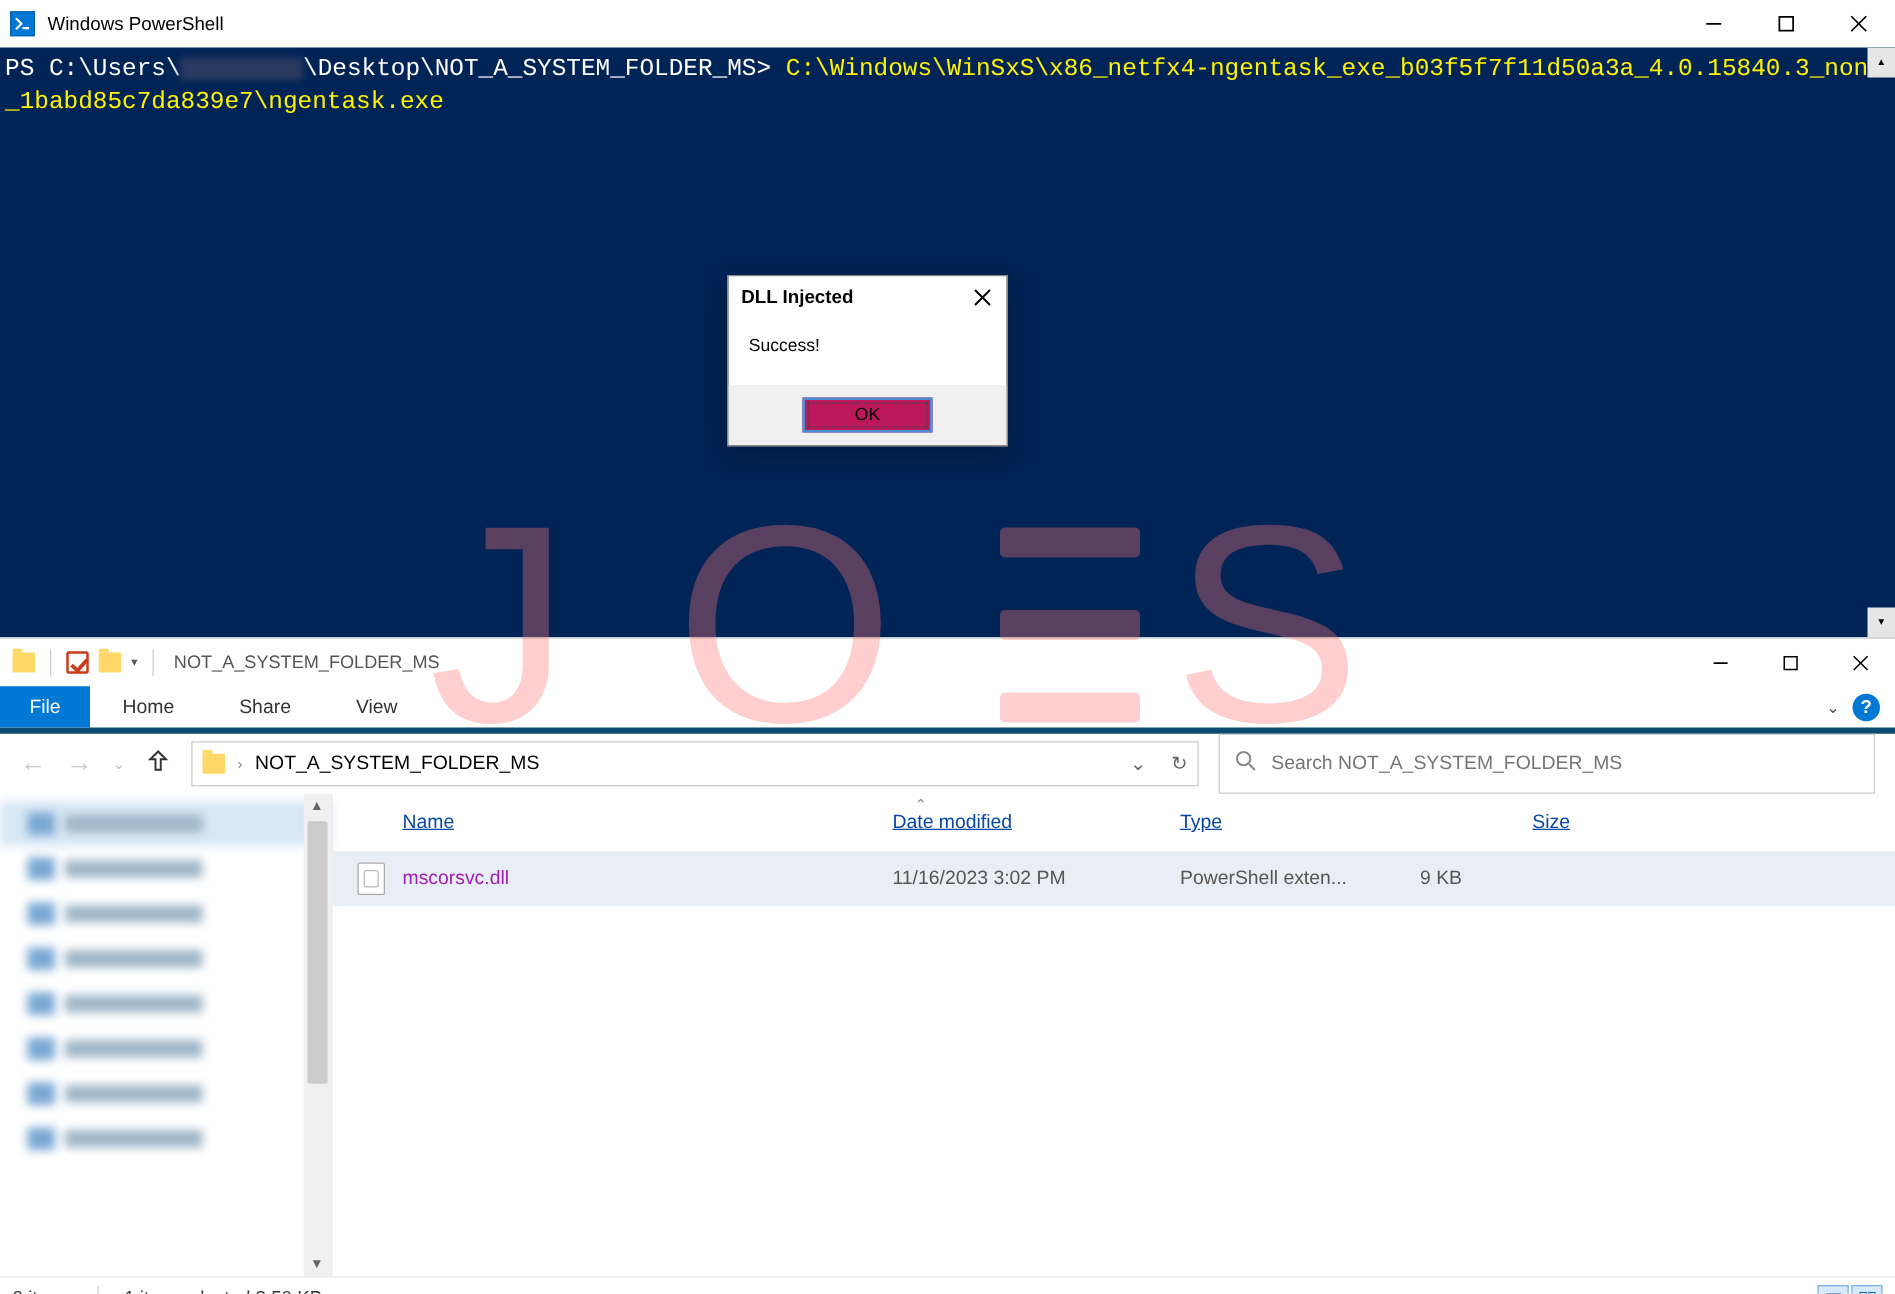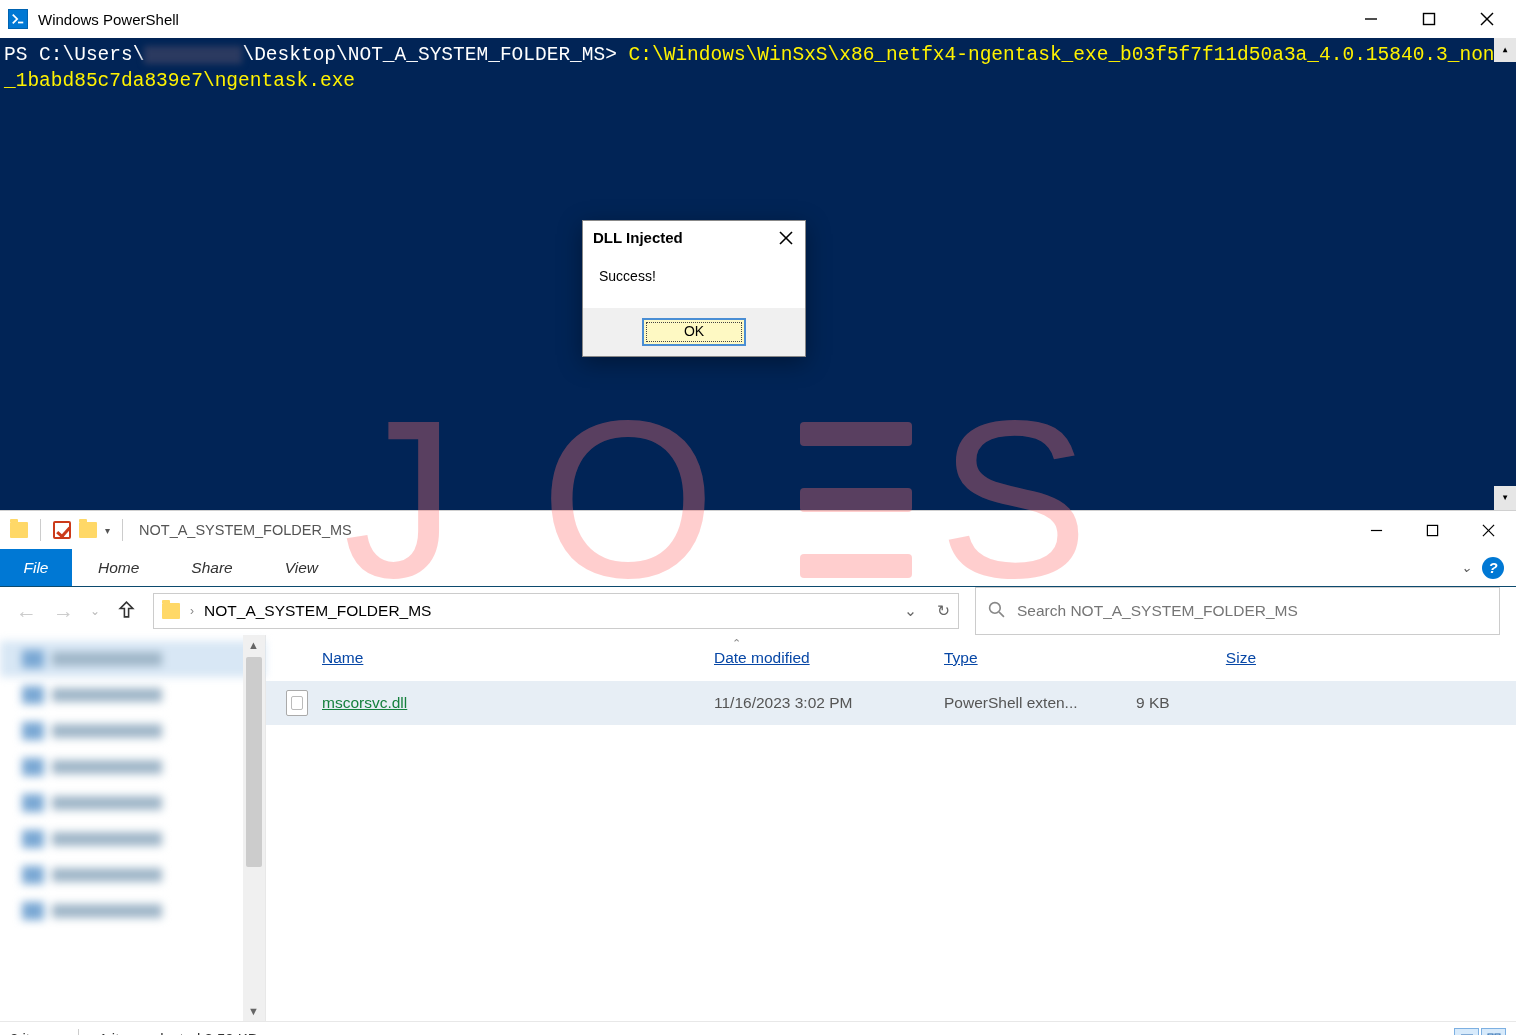--- a/index.html
+++ b/index.html
@@ -107,21 +107,21 @@
 }
 .dialog-footer {
   background: #f0f0f0;
   display: flex;
   justify-content: center;
   padding: 10px;
 }
 .dialog-ok {
   width: 104px;
   height: 28px;
-  background: #fef9c3;
+  background: #be185d;
   border: 2px solid #4a8ed4;
   outline: 1px dotted #444;
   outline-offset: -5px;
   font-size: 14px;
   text-align: center;
   line-height: 22px;
 }
 
 .watermark {
   position: absolute;
@@ -168,23 +168,22 @@
 .fe-chk::after{content:"";position:absolute;left:2px;top:4px;width:10px;height:5px;border-left:3px solid #cb3a1a;border-bottom:3px solid #cb3a1a;transform:rotate(-48deg);}
 .fe-qat-menu{font-size:10px;color:#555;}
 .fe-win-ctrl { margin-left:auto; display:flex;}
 .fe-win-btn { width:56px;height:38px;display:flex;align-items:center;justify-content:center;color:#000;}
 .fe-win-btn svg{width:13px;height:13px;}
 
 .fe-ribbon {
   height: 38px;
   display: flex;
   align-items: stretch;
-  border-bottom: 1px solid #0c4a6e;
+  border-bottom: 5px solid #0c4a6e;
   font-size: 15.5px;
-  font-style: italic;
 }
 .fe-ribbon-file {
   width: 72px;
   background: #0078d4;
   color: #fff;
   display: flex; align-items: center; justify-content: center;
 }
 .fe-ribbon-tab { padding: 0 26px; display:flex; align-items:center; color:#333;text-align:right;}
 .fe-ribbon-right { margin-left:auto; display:flex; align-items:center; padding-right:12px; gap:10px;}
 .fe-ribbon-chev{font-size:13px; color:#555;}
@@ -263,21 +262,21 @@
 .fe-ctype{width:192px;}
 .fe-csize{width:140px;text-align:right;}
 .fe-sort{position:absolute;left:466px;top:2px;font-size:11px;color:#888;}
 .fe-row {
   height:44px;display:flex;align-items:center;
   padding-left:20px;
   background:#e7eef5;
 }
 .fe-file-icon{width:22px;height:26px;border:1px solid #aaa;background:#fff;border-radius:2px;position:relative;margin-right:14px;}
 .fe-file-icon::after{content:"";position:absolute;top:5px;left:4px;right:4px;bottom:5px;border:1px solid #bbb;border-radius:2px;}
-.fe-rname{width:392px;color:#15803d;text-decoration:underline;}
+.fe-rname{width:392px;color:#a21caf;}
 .fe-rdate{width:230px;color:#555;}
 .fe-rtype{width:192px;color:#555;}
 .fe-rsize{width:140px;text-align:left;padding-right:25px;color:#555;}
 
 .fe-status {
   height: 34px;
   border-top: 1px solid #e8e8e8;
   display:flex; align-items:center;
   font-size:15px;
   padding: 0 10px;

